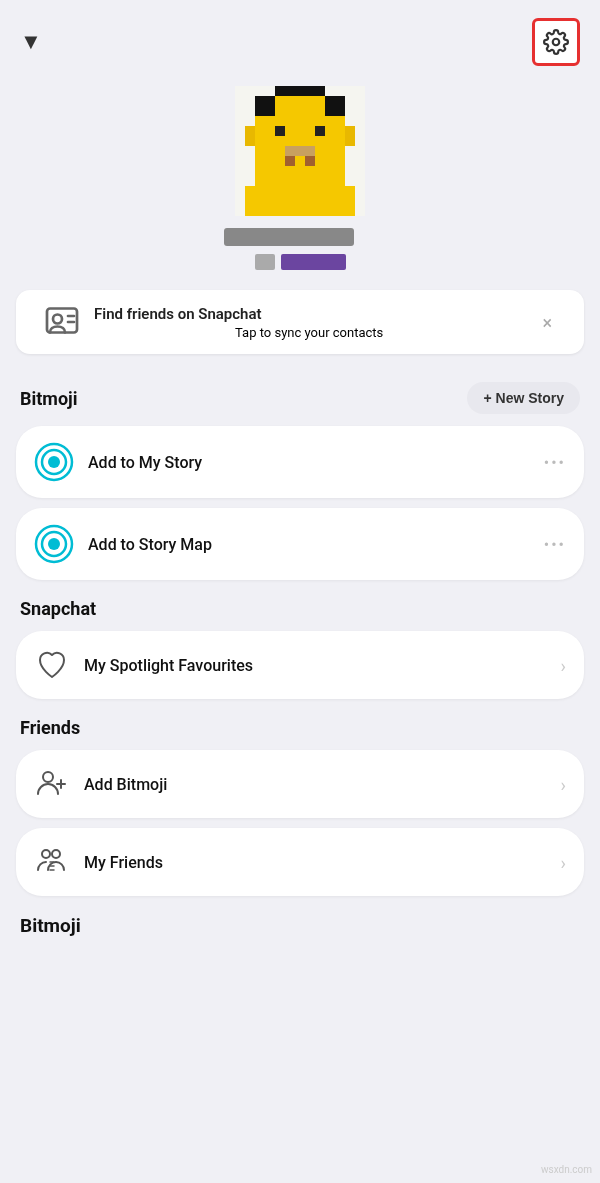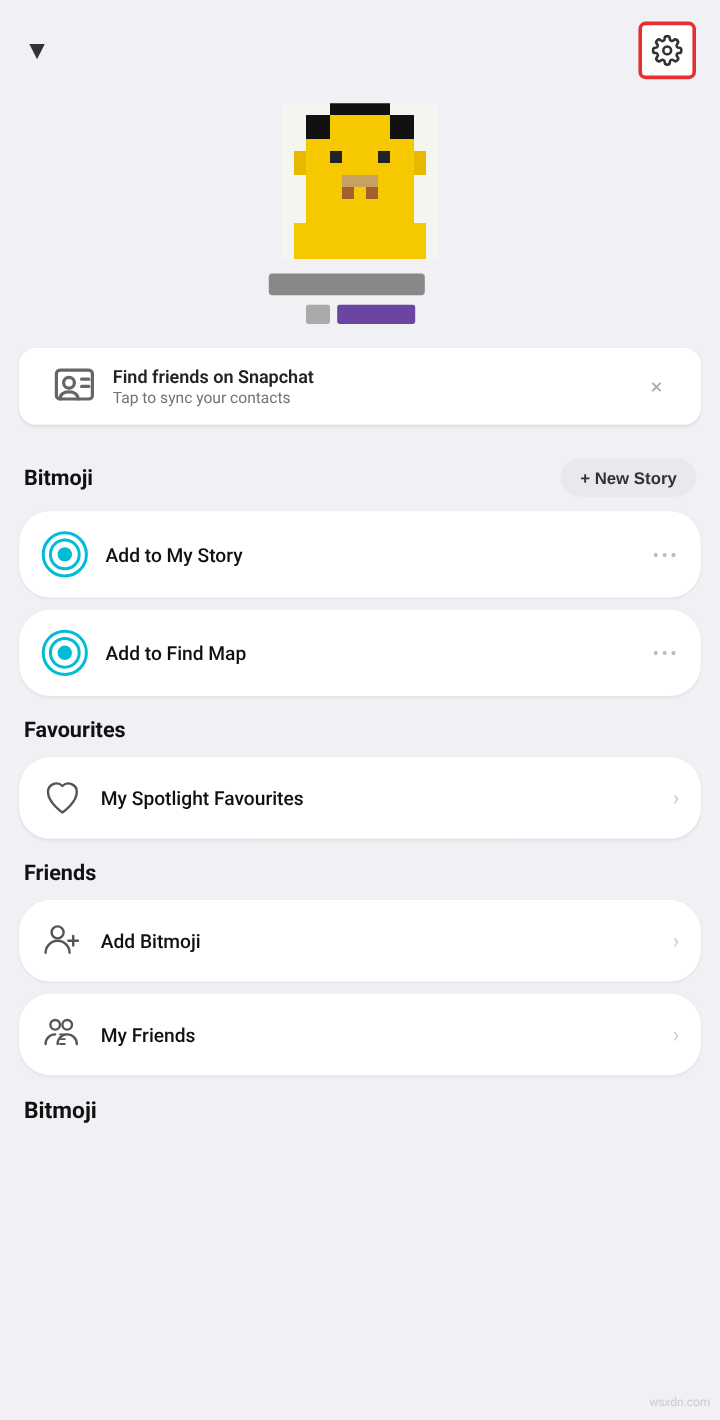--- a/index.html
+++ b/index.html
@@ -134,22 +134,23 @@
     }
 
     .find-friends-title {
       font-size: 15px;
       font-weight: 600;
       color: #222;
     }
 
     .find-friends-subtitle {
       font-size: 13px;
-      color: #737373;
+      color: #000000;
       margin-top: 2px;
+      text-align: center;
     }
 
     .close-btn {
       font-size: 18px;
       color: #aaa;
       cursor: pointer;
       padding: 4px;
     }
 
     
@@ -346,26 +347,26 @@
   <span class="card-label">Add to My Story</span>
   <span class="more-dots">•••</span>
 </div>
 
 <div class="card">
   <svg class="story-icon" viewBox="0 0 40 40" xmlns="http://www.w3.org/2000/svg">
     <circle cx="20" cy="20" r="18" fill="none" stroke="#00bcd4" stroke-width="2.5"></circle>
     <circle cx="20" cy="20" r="12" fill="none" stroke="#00bcd4" stroke-width="2.5"></circle>
     <circle cx="20" cy="20" r="6" fill="#00bcd4"></circle>
   </svg>
-  <span class="card-label">Add to Find Map</span>
+  <span class="card-label">Add to Story Map</span>
   <span class="more-dots">•••</span>
 </div>
 
 <div class="section-header" style="margin-top:10px;">
-  <span class="section-title">Favourites</span>
+  <span class="section-title">Snapchat</span>
 </div>
 
 <div class="card">
   <svg class="heart-icon" viewBox="0 0 36 36" fill="none" stroke="#555" stroke-width="2" stroke-linecap="round" stroke-linejoin="round">
     <path d="M18 30S6 22 6 13a7 7 0 0 1 12-5 7 7 0 0 1 12 5c0 9-12 17-12 17z"></path>
   </svg>
   <span class="card-label">My Spotlight Favourites</span>
   <span class="chevron-right">›</span>
 </div>
 

